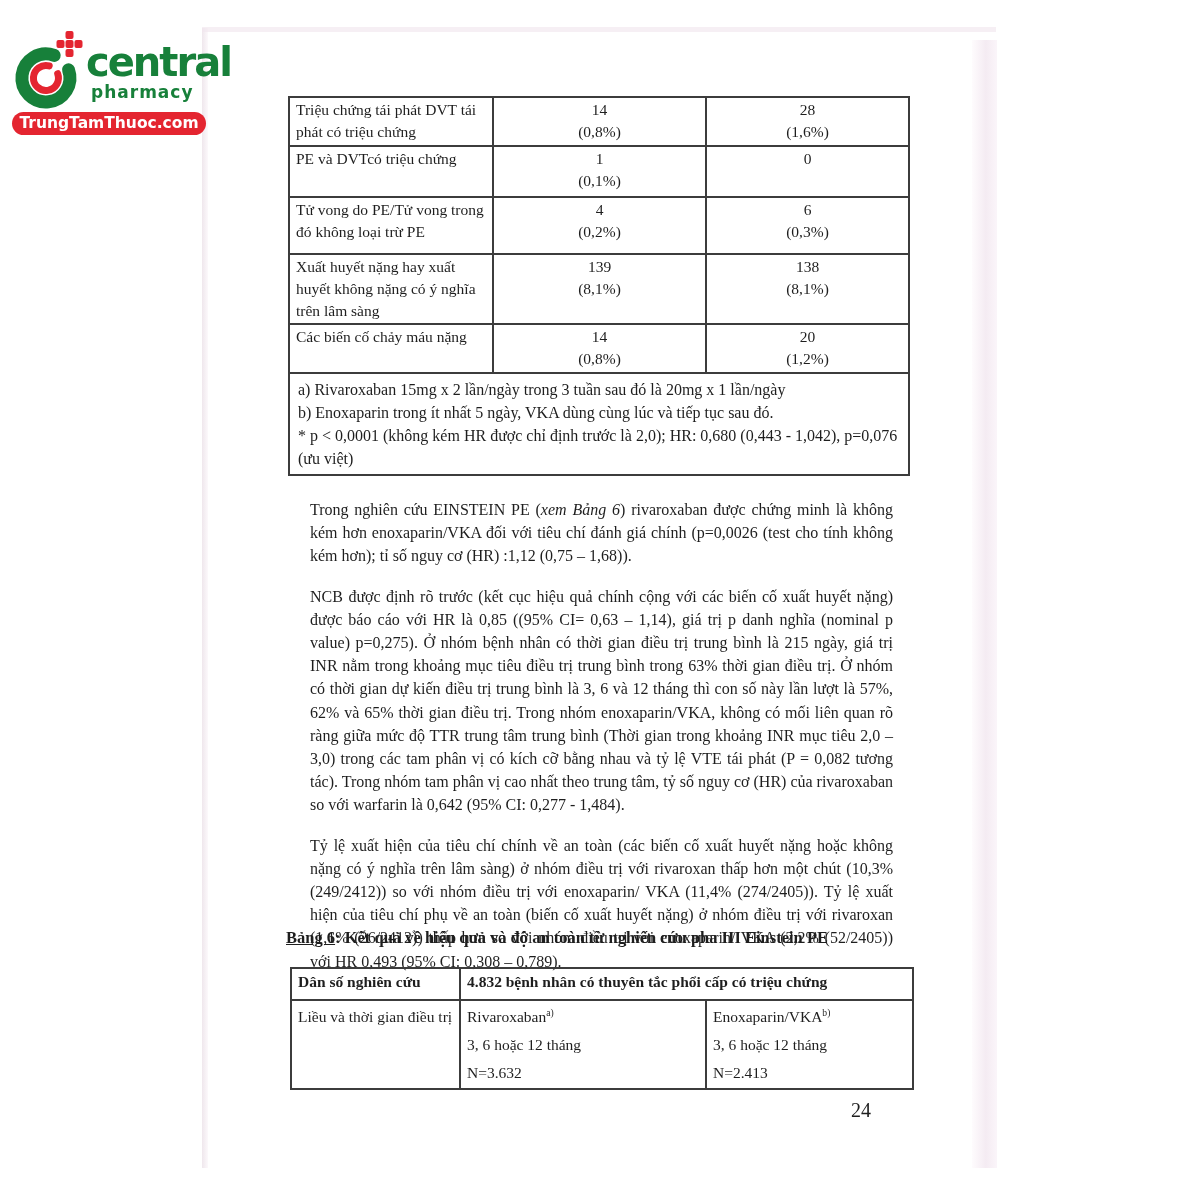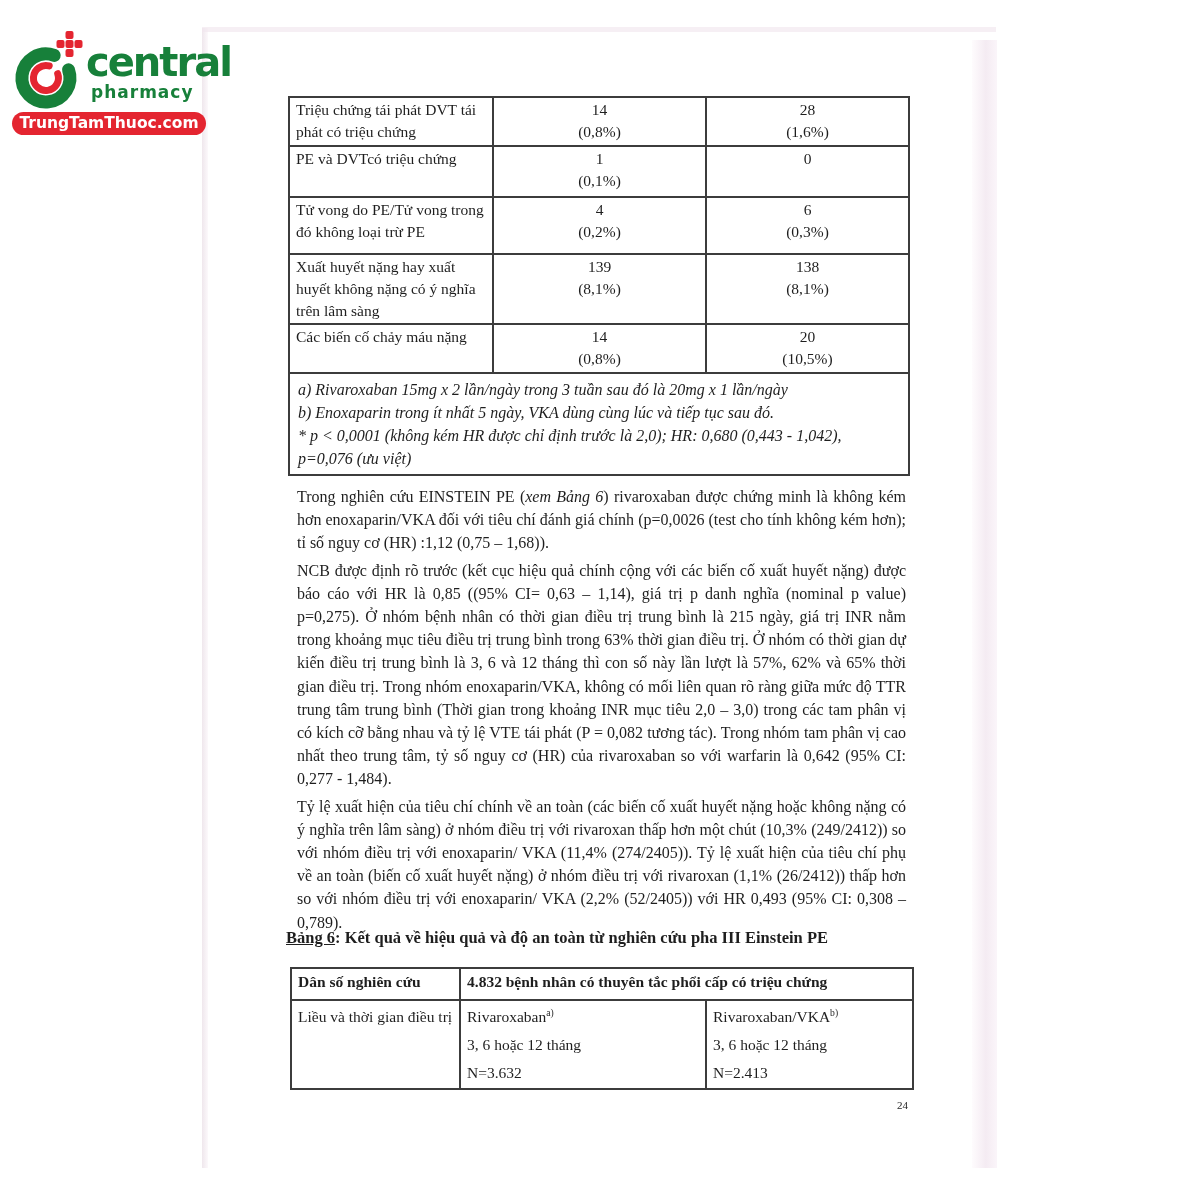--- a/index.html
+++ b/index.html
@@ -30,40 +30,40 @@
     background:var(--red);border-radius:12px;color:#fff;text-align:center;
     font-family:"DejaVu Sans",sans-serif;font-weight:bold;font-size:15.5px;line-height:23px;}
 
   
   table{border-collapse:collapse;table-layout:fixed;}
   td{border:2px solid #3c3c3c;vertical-align:top;font-size:15.5px;line-height:22px;
      padding:1px 6px;}
   .tbl1{position:absolute;left:288px;top:96px;width:620px;}
   .tbl1 td.val{text-align:center;padding:1px 2px;margin-left:24px;}
   .r1{height:49px;} .r2{height:51px;} .r3{height:57px;} .r4{height:67px;}
-  .r5{height:49px;} .rfn{height:93px;font-style:italic;}
+  .r5{height:49px;} .rfn{height:93px;}
   .fncell{padding:4px 8px;line-height:23px;font-size:16px;}
 
   
   .bodytext{position:absolute;left:293px;top:481px;width:617px;
     font-size:16px;line-height:23.2px;text-align:justify;}
-  .bodytext p{margin:4px;}
+  .bodytext p{margin:17px;}
   .it{font-style:italic;}
 
   
   .caption{position:absolute;left:286px;top:928px;font-size:16.5px;font-weight:bold;}
   .caption .u{text-decoration:underline;}
 
   .tbl2{position:absolute;left:290px;top:967px;width:622px;}
   .tbl2 .hdr td{font-weight:bold;height:28px;line-height:24px;}
   .tbl2 .drow{height:86px;}
   .tbl2 .drow td{line-height:28px;padding-top:2px;}
   sup{font-size:0.62em;vertical-align:super;line-height:0;}
 
-  .pageno{position:absolute;left:897px;top:1099px;font-size:11px;}
+  .pageno{position:absolute;left:851px;top:1099px;font-size:20px;}
 </style>
 </head>
 <body style="--green: #17803a; --red: #e42530;">
 
 <div class="edge edge-left"></div>
 <div class="edge edge-top"></div>
 <div class="edge edge-right"></div>
 
 <div class="logo">
   <svg class="logo-mark" width="76" height="82" viewBox="0 0 76 82">
@@ -134,21 +134,21 @@
     </td>
   </tr>
   <tr class="r5">
     <td>Các biến cố chảy máu nặng</td>
     <td class="val">
       <div>14</div>
       <div>(0,8%)</div>
     </td>
     <td class="val">
       <div>20</div>
-      <div>(10,5%)</div>
+      <div>(1,2%)</div>
     </td>
   </tr>
   <tr class="rfn">
     <td class="fncell" colspan="3">
       <div>a) Rivaroxaban 15mg x 2 lần/ngày trong 3 tuần sau đó là 20mg x 1 lần/ngày</div>
       <div>b) Enoxaparin trong ít nhất 5 ngày, VKA dùng cùng lúc và tiếp tục sau đó.</div>
       <div>* p &lt; 0,0001 (không kém HR được chỉ định trước là 2,0); HR: 0,680 (0,443 - 1,042), p=0,076 (ưu việt)</div>
     </td>
   </tr>
 </tbody>
@@ -176,21 +176,21 @@
     <td colspan="2">4.832 bệnh nhân có thuyên tắc phổi cấp có triệu chứng</td>
   </tr>
   <tr class="drow">
     <td>Liều và thời gian điều trị</td>
     <td>
       <div><span>Rivaroxaban</span><sup>a)</sup></div>
       <div>3, 6 hoặc 12 tháng</div>
       <div>N=3.632</div>
     </td>
     <td>
-      <div><span>Rivaroxaban/VKA</span><sup>b)</sup></div>
+      <div><span>Enoxaparin/VKA</span><sup>b)</sup></div>
       <div>3, 6 hoặc 12 tháng</div>
       <div>N=2.413</div>
     </td>
   </tr>
 </tbody>
   </table>
 
 <div class="pageno">24</div>
 
 </body></html>

